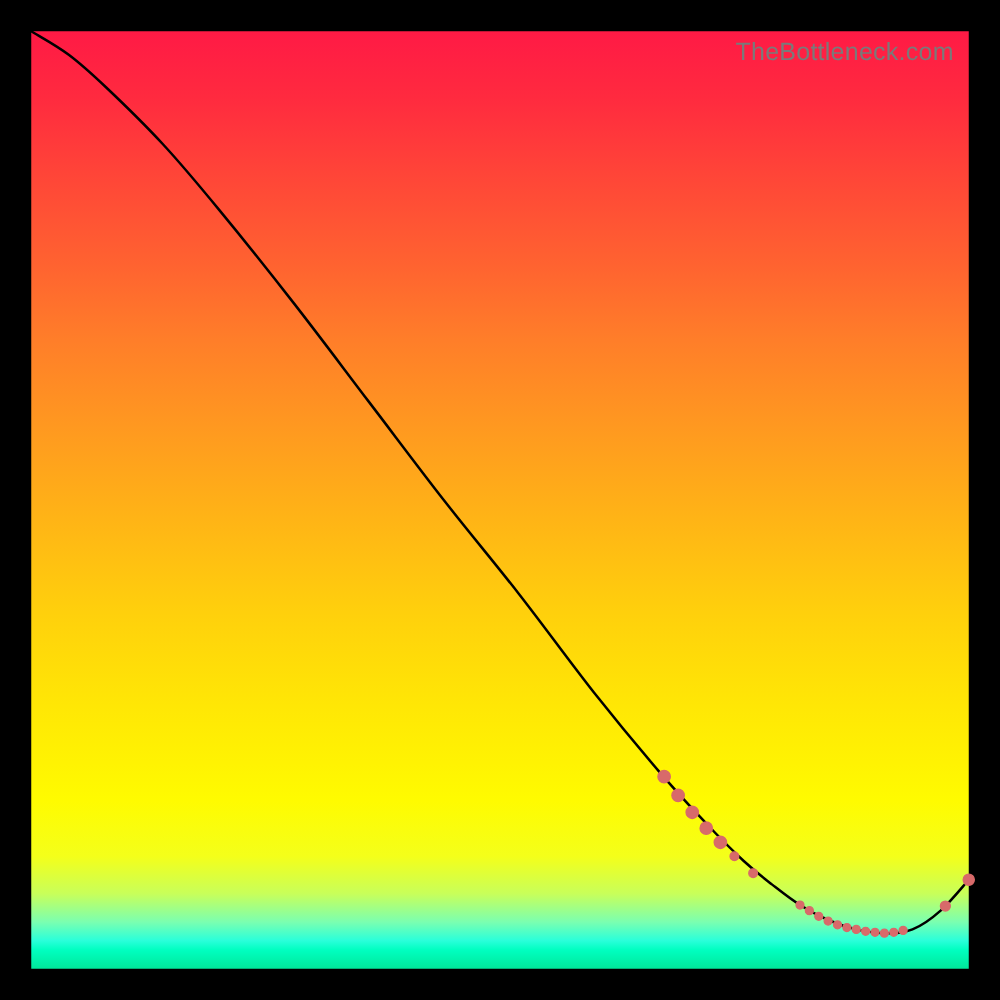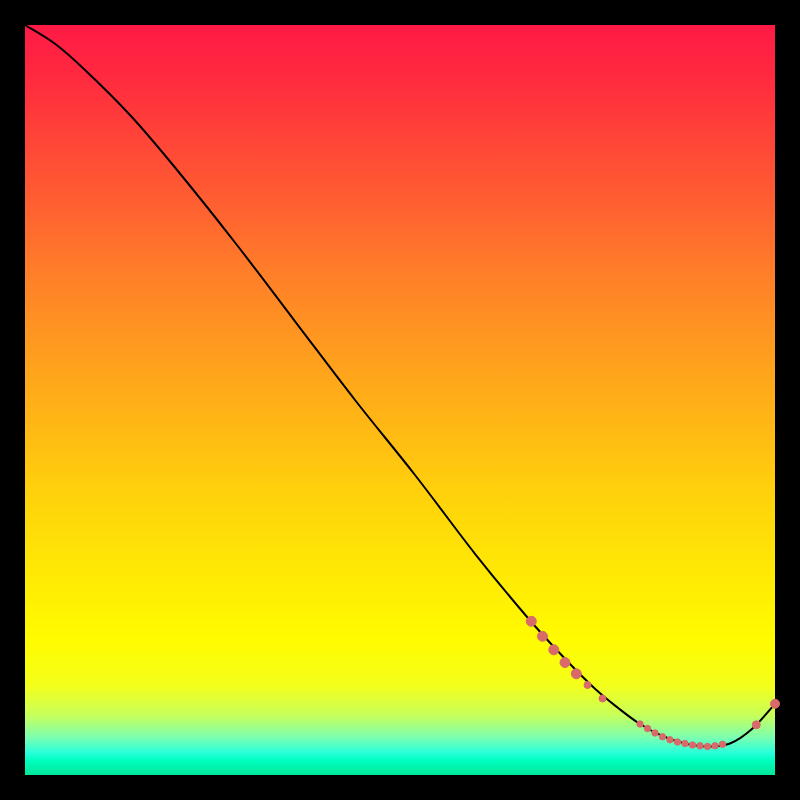--- a/index.html
+++ b/index.html
@@ -65,20 +65,21 @@
   }
   .dot {
     fill: #d86a6a;
     stroke: #d86a6a;
   }
 </style>
 </head>
 <body>
 
 <div class="frame">
+  <div class="watermark">TheBottleneck.com</div>
 
   <svg class="curve" viewBox="0 0 750 750">
     <path id="curve-path" class="curve-path" d="M 0.0 0.0 C 5.4 3.4, 19.2 10.7, 30.0 18.8 C 40.8 26.9, 46.5 32.2, 60.0 45.0 C 73.5 57.8, 88.8 72.5, 105.0 90.0 C 121.2 107.5, 131.1 119.5, 150.0 142.5 C 168.9 165.4, 188.4 189.8, 210.0 217.5 C 231.6 245.2, 248.4 267.9, 270.0 296.3 C 291.6 324.6, 308.4 347.3, 330.0 375.0 C 351.6 402.7, 368.4 422.3, 390.0 450.0 C 411.6 477.7, 429.8 503.1, 450.0 528.8 C 470.3 554.4, 486.3 573.6, 502.5 592.5 C 518.7 611.4, 527.9 620.9, 540.0 633.8 C 552.1 646.6, 560.5 655.0, 570.0 663.8 C 579.5 672.5, 584.4 676.2, 592.5 682.5 C 600.6 688.8, 606.9 693.9, 615.0 699.0 C 623.1 704.1, 629.4 707.5, 637.5 711.0 C 645.6 714.5, 651.9 716.6, 660.0 718.5 C 668.1 720.4, 674.4 721.5, 682.5 721.5 C 690.6 721.5, 696.9 721.7, 705.0 718.5 C 713.1 715.3, 719.4 710.7, 727.5 703.5 C 735.6 696.3, 746.0 683.2, 750.0 678.8"></path>
     <g id="dots">
         <circle cx="506.3" cy="596.3" r="5" class="dot"></circle>
         <circle cx="517.5" cy="611.3" r="5" class="dot"></circle>
         <circle cx="528.8" cy="624.8" r="5" class="dot"></circle>
         <circle cx="540.0" cy="637.5" r="5" class="dot"></circle>
         <circle cx="551.3" cy="648.8" r="5" class="dot"></circle>
         <circle cx="562.5" cy="660.0" r="3.5" class="dot"></circle>

